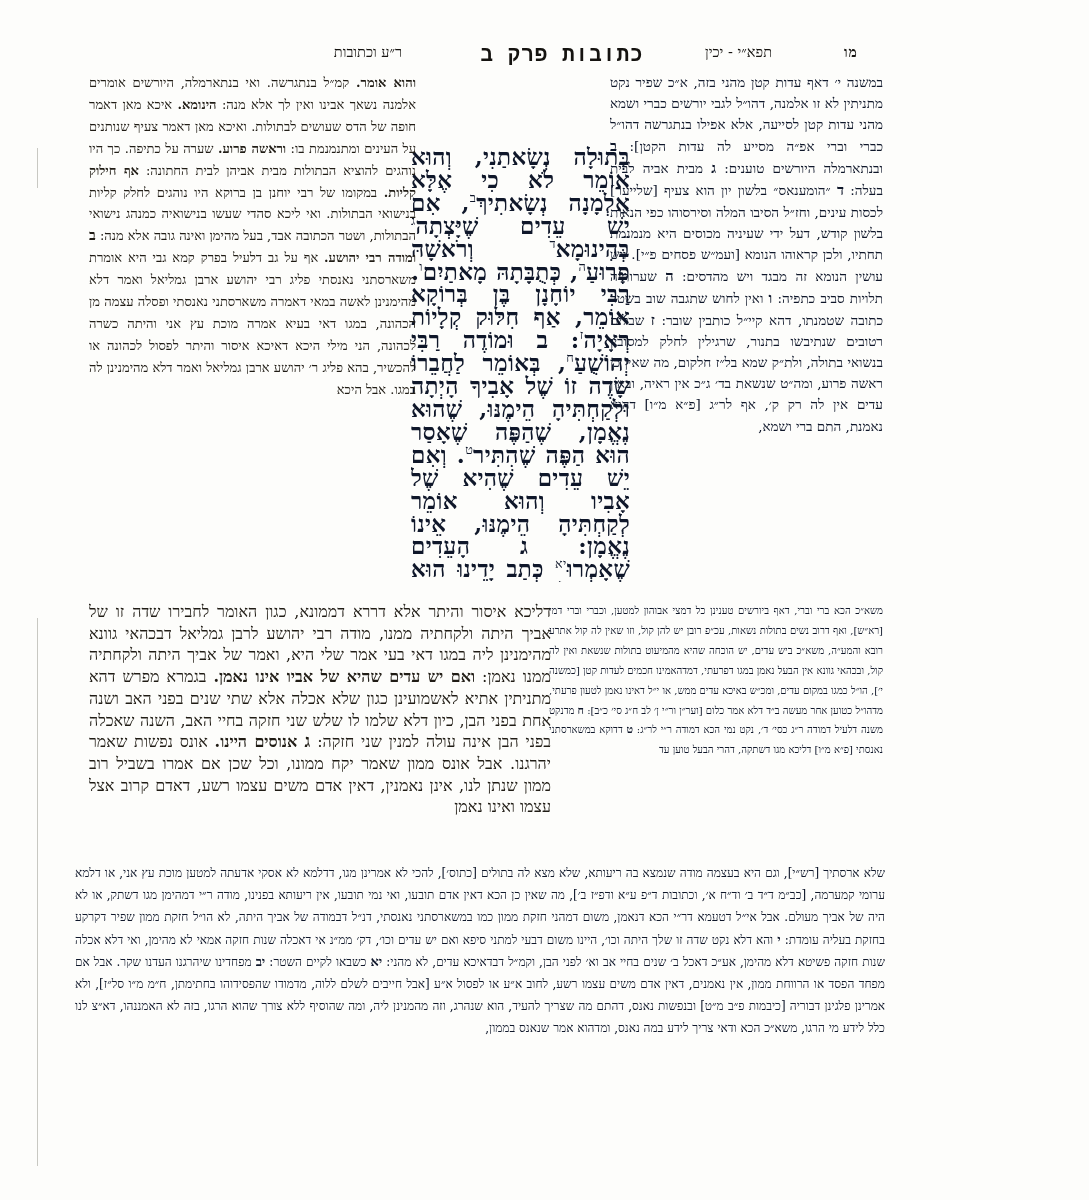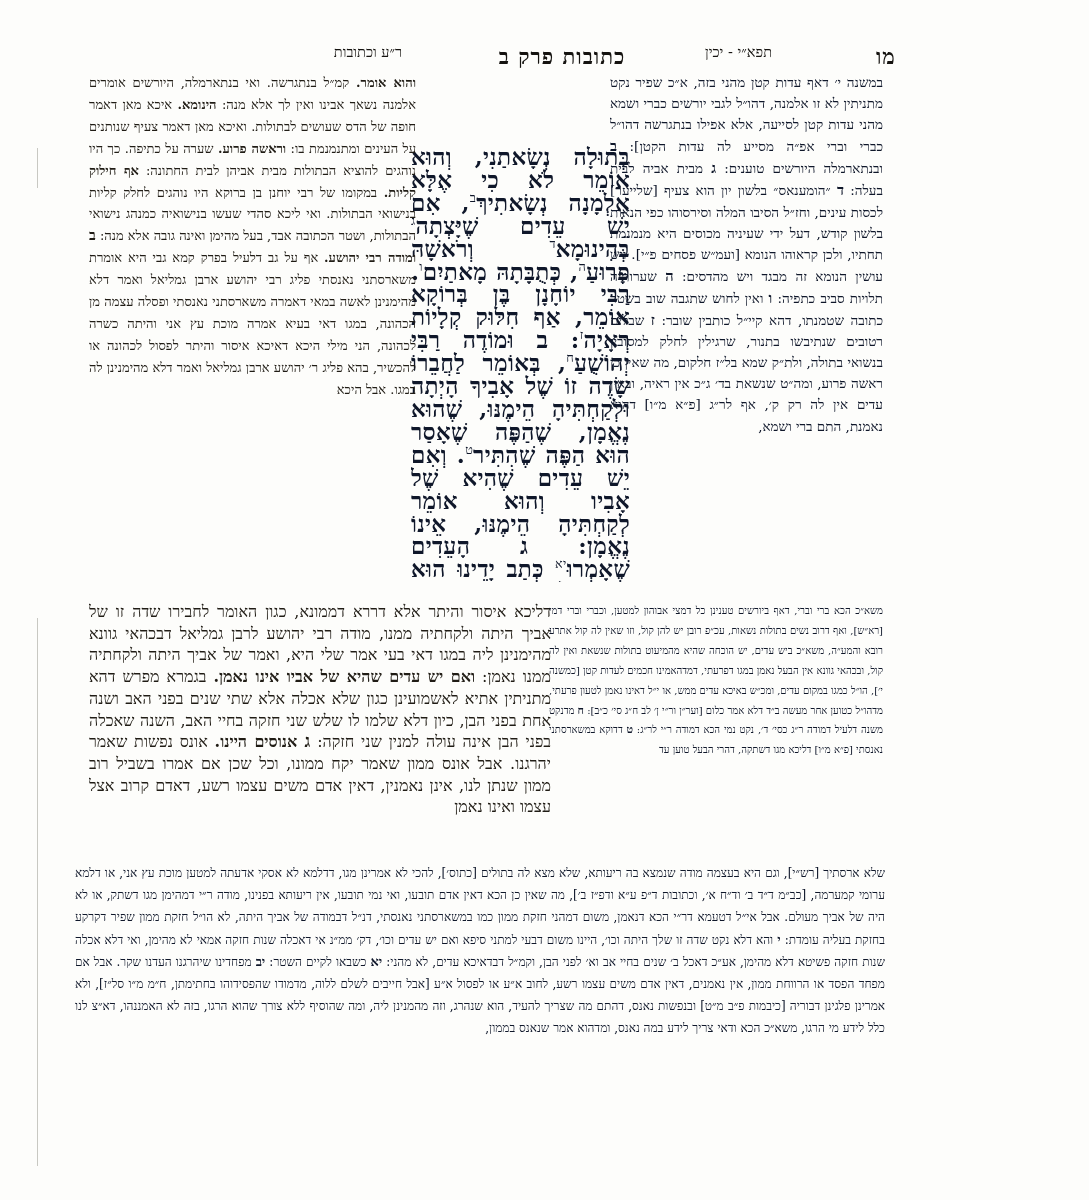--- a/index.html
+++ b/index.html
@@ -5,23 +5,23 @@
   html,body{margin:0;padding:0;}
   body{
     width:1089px;height:1200px;position:relative;
     background:#fdfdfb;color:#151310;
     font-family:"DejaVu Serif","Liberation Serif",serif;
     overflow:hidden;
   }
   .page{position:absolute;inset:0;}
   
   .hdr-item{position:absolute;top:44px;white-space:nowrap;direction:rtl;}
-  .hdr-page-num{left:876px;font-size:21px;font-weight:bold;letter-spacing:1px;}
+  .hdr-page-num{left:844px;font-size:14px;font-weight:bold;letter-spacing:1px;}
   .hdr-right-label{left:652px;width:120px;text-align:right;font-size:14.5px;}
-  .hdr-title{left:462px;width:200px;text-align:center;font-size:21px;font-weight:bold;letter-spacing:1px;}
+  .hdr-title{left:462px;width:200px;text-align:center;font-size:21px;font-weight:bold;letter-spacing:1px;font-family:Liberation Mono, monospace;}
   .hdr-left-label{left:298px;width:140px;text-align:center;font-size:14.5px;}
   
   .tblock{
     position:absolute;direction:rtl;text-align:justify;
     overflow:hidden;color:#0f172a;
   }
   .col-yachin-top   {left:610px;top:72px;width:273px;height:527px;font-size:13.5px;line-height:21.1px;}
   .col-mishnah      {left:411px;top:146px;width:219px;height:436px;
                      font-size:23px;line-height:22.9px;font-weight:bold;letter-spacing:.3px;}
   .col-bart-top     {left:77px;top:72px;width:327px;height:527px;font-size:13px;line-height:21.9px;}

